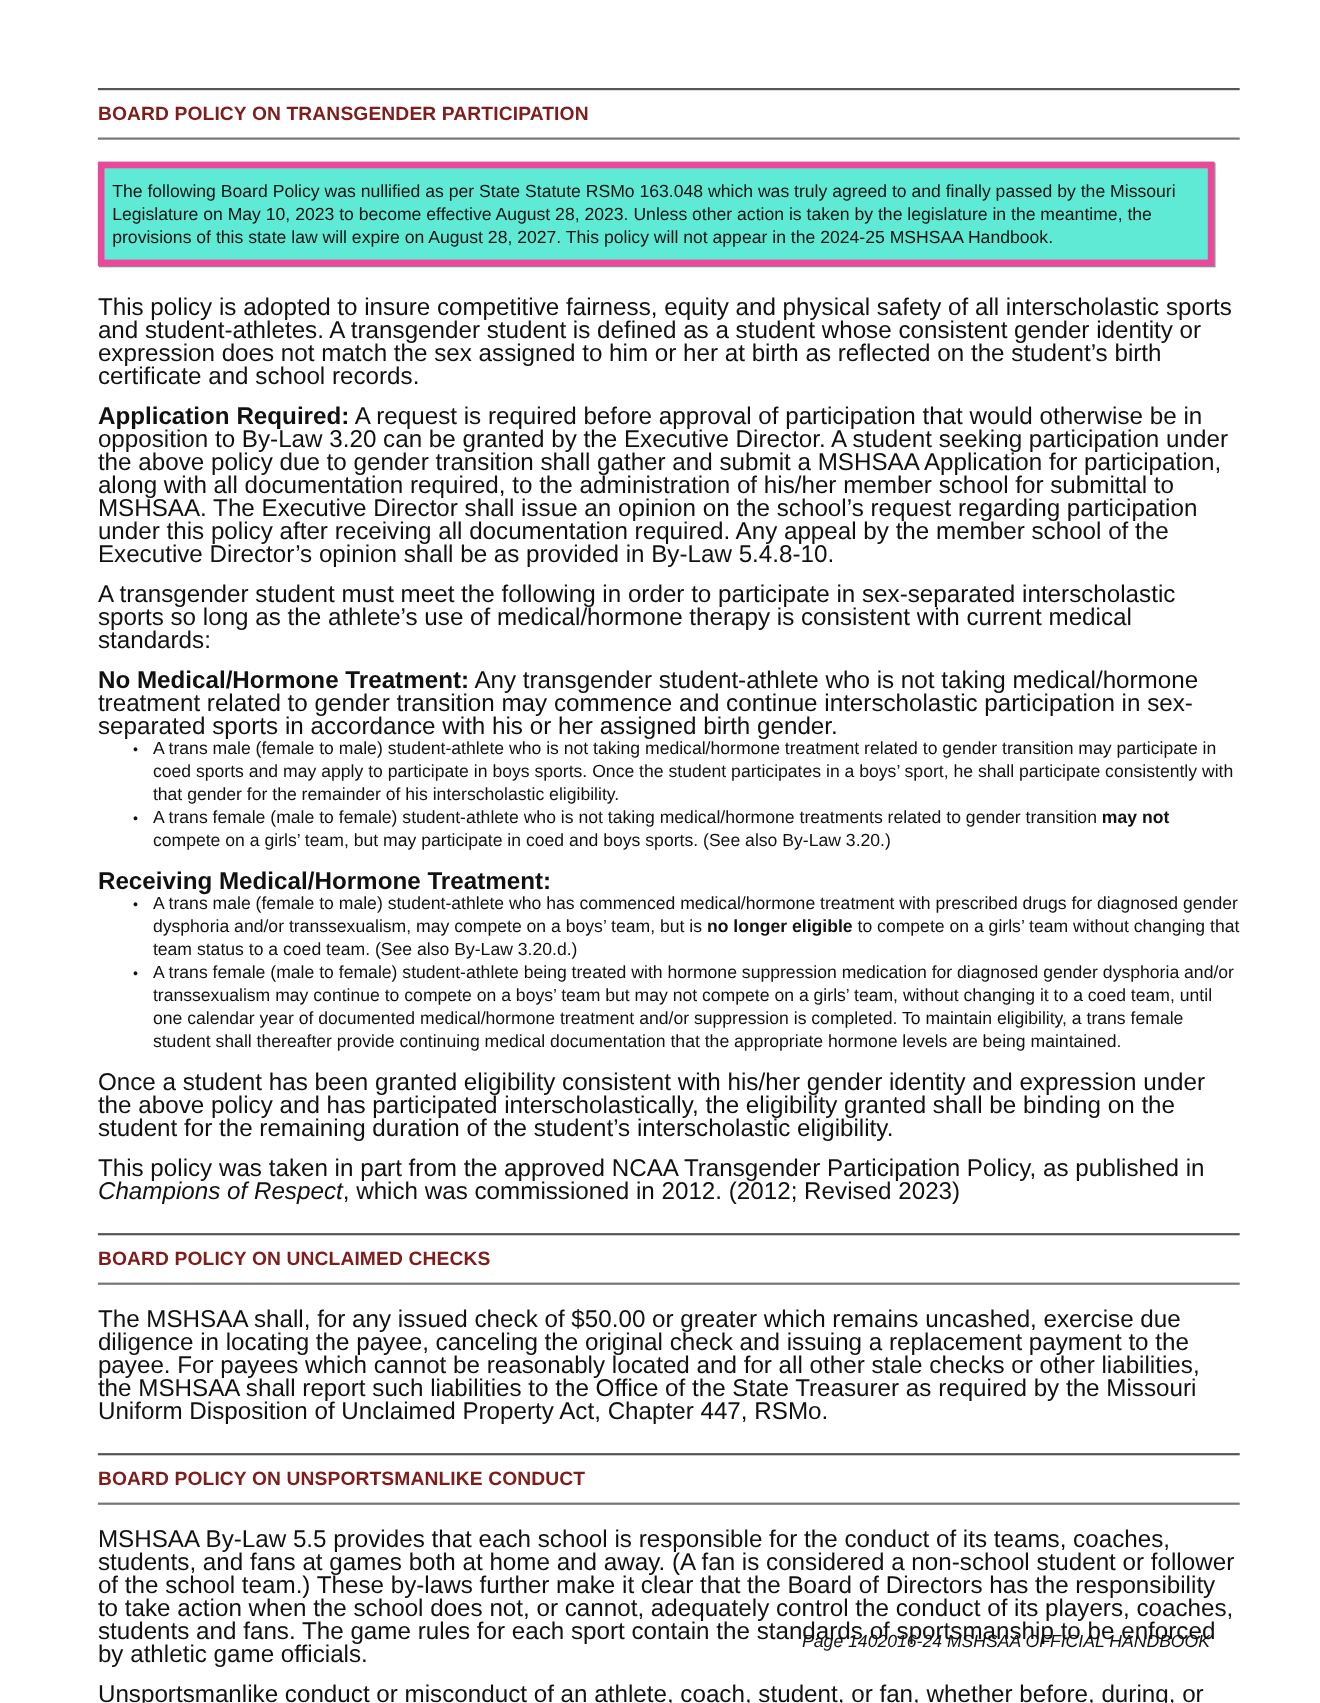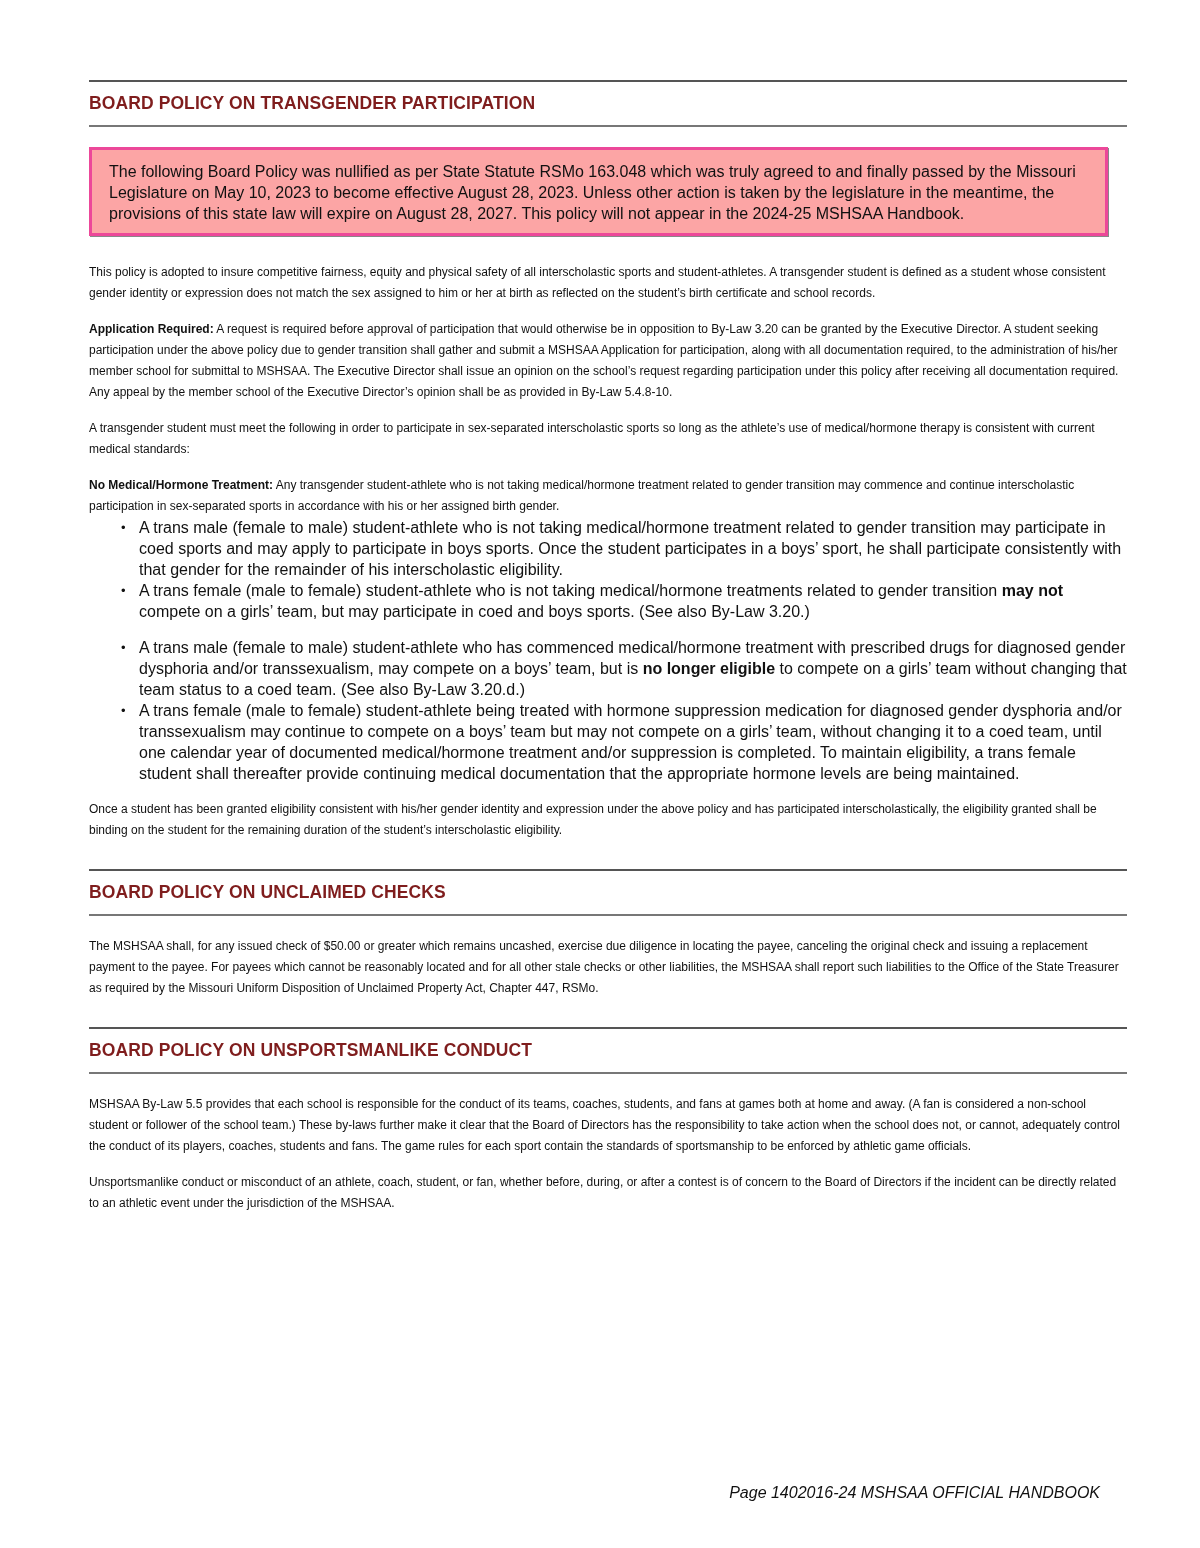--- a/index.html
+++ b/index.html
@@ -24,32 +24,32 @@
       margin-bottom: 20px;
     }
     .section-head h2 {
       margin: 0;
       font-size: 17.5px;
       font-weight: bold;
       letter-spacing: 0.1px;
       color: #7f1d1d;
     }
     .notice-box {
-      background: #fca5a5;
-      border: 3px solid #ec4899;
+      background: #5eead4;
+      border: 6px solid #ec4899;
       box-shadow: 1px 1px 0 #888888;
-      padding: 11px 6px 9px 17px;
+      padding: 11px 6px 9px 7px;
       width: 990px;
       font-size: 16px;
       line-height: 21px;
       margin-bottom: 26px;
     }
     p {
       margin: 0 0 15px 0;
-      font-size: 12px;
+      font-size: 22px;
       line-height: 21px;
     }
     p.tight { margin-bottom: 0; }
     ul {
       margin: 0 0 15px 0;
       padding: 0 0 0 50px;
       list-style: none;
     }
     ul li {
       position: relative;
@@ -96,27 +96,33 @@
   <p>A transgender student must meet the following in order to participate in sex-separated interscholastic sports so long as the athlete’s use of medical/hormone therapy is consistent with current medical standards:</p>
 
   <p class="tight">
     <b>No Medical/Hormone Treatment:</b><span>  Any transgender student-athlete who is not taking medical/hormone treatment related to gender transition may commence and continue interscholastic participation in sex-separated sports in accordance with his or her assigned birth gender.</span>
   </p>
   <ul>
     <li>A trans male (female to male) student-athlete who is not taking medical/hormone treatment related to gender transition may participate in coed sports and may apply to participate in boys sports.  Once the student participates in a boys’ sport, he shall participate consistently with that gender for the remainder of his interscholastic eligibility.</li>
     <li><span>A trans female (male to female) student-athlete who is not taking medical/hormone treatments related to gender transition </span><b>may not</b><span> compete on a girls’ team, but may participate in coed and boys sports.  (See also By-Law 3.20.)</span></li>
   </ul>
 
+  <p class="tight">
+    <b>Receiving Medical/Hormone Treatment:</b>
+  </p>
   <ul>
     <li><span>A trans male (female to male) student-athlete who has commenced medical/hormone treatment with prescribed drugs for diagnosed gender dysphoria and/or transsexualism, may compete on a boys’ team, but is </span><b>no longer eligible</b><span> to compete on a girls’ team without changing that team status to a coed team.  (See also By-Law 3.20.d.)</span></li>
     <li>A trans female (male to female) student-athlete being treated with hormone suppression medication for diagnosed gender dysphoria and/or transsexualism may continue to compete on a boys’ team but may not compete on a girls’ team, without changing it to a coed team, until one calendar year of documented medical/hormone treatment and/or suppression is completed.  To maintain eligibility, a trans female student shall thereafter provide continuing medical documentation that the appropriate hormone levels are being maintained.</li>
   </ul>
 
   <p>Once a student has been granted eligibility consistent with his/her gender identity and expression under the above policy and has participated interscholastically, the eligibility granted shall be binding on the student for the remaining duration of the student’s interscholastic eligibility.</p>
 
+  <p>
+    <span>This policy was taken in part from the approved NCAA Transgender Participation Policy, as published in </span><i>Champions of Respect</i><span>, which was commissioned in 2012.   (2012; Revised 2023)</span>
+  </p>
 
   <div class="section-head gap-section">
     <h2>BOARD POLICY ON UNCLAIMED CHECKS</h2>
   </div>
   <p>The MSHSAA shall, for any issued check of $50.00 or greater which remains uncashed, exercise due diligence in locating the payee, canceling the original check and issuing a replacement payment to the payee.  For payees which cannot be reasonably located and for all other stale checks or other liabilities, the MSHSAA shall report such liabilities to the Office of the State Treasurer as required by the Missouri Uniform Disposition of Unclaimed Property Act, Chapter 447, RSMo.</p>
 
   <div class="section-head gap-section">
     <h2>BOARD POLICY ON UNSPORTSMANLIKE CONDUCT</h2>
   </div>
   <p>MSHSAA By-Law 5.5 provides that each school is responsible for the conduct of its teams, coaches, students, and fans at games both at home and away.  (A fan is considered a non-school student or follower of the school team.)  These by-laws further make it clear that the Board of Directors has the responsibility to take action when the school does not, or cannot, adequately control the conduct of its players, coaches, students and fans.  The game rules for each sport contain the standards of sportsmanship to be enforced by athletic game officials.</p>

